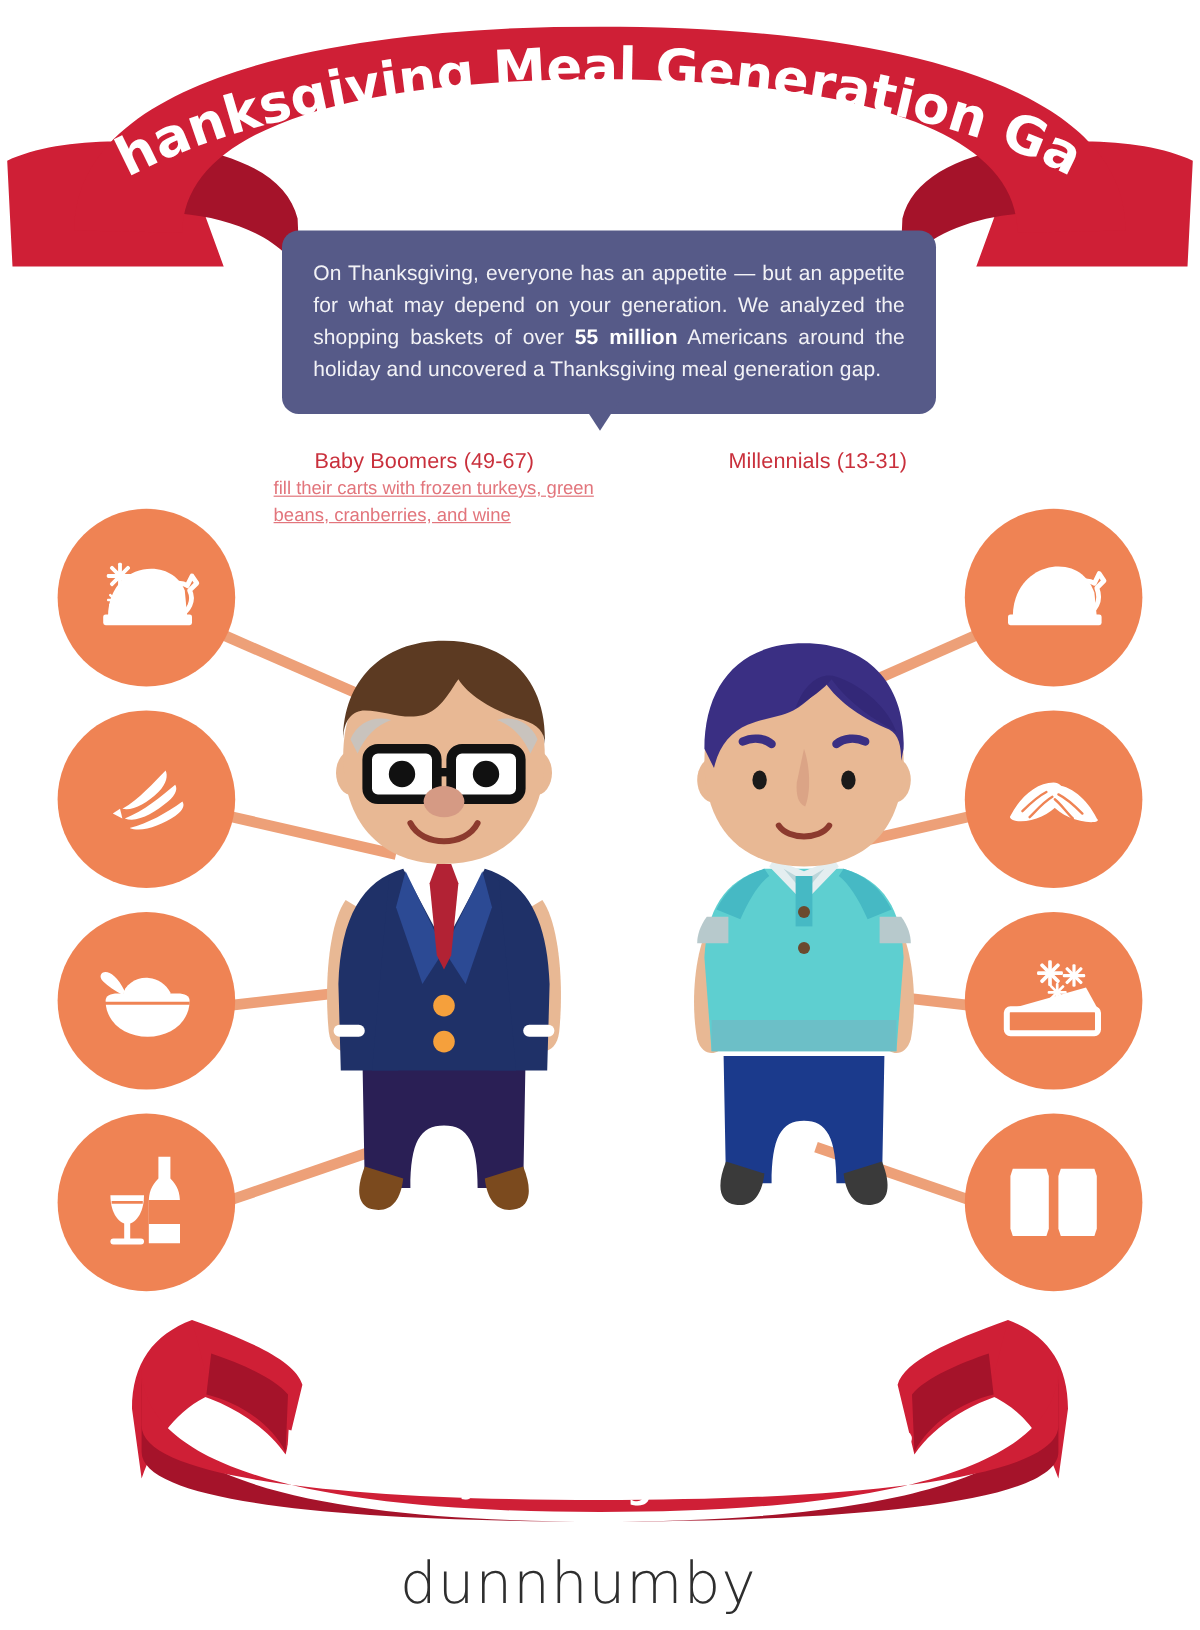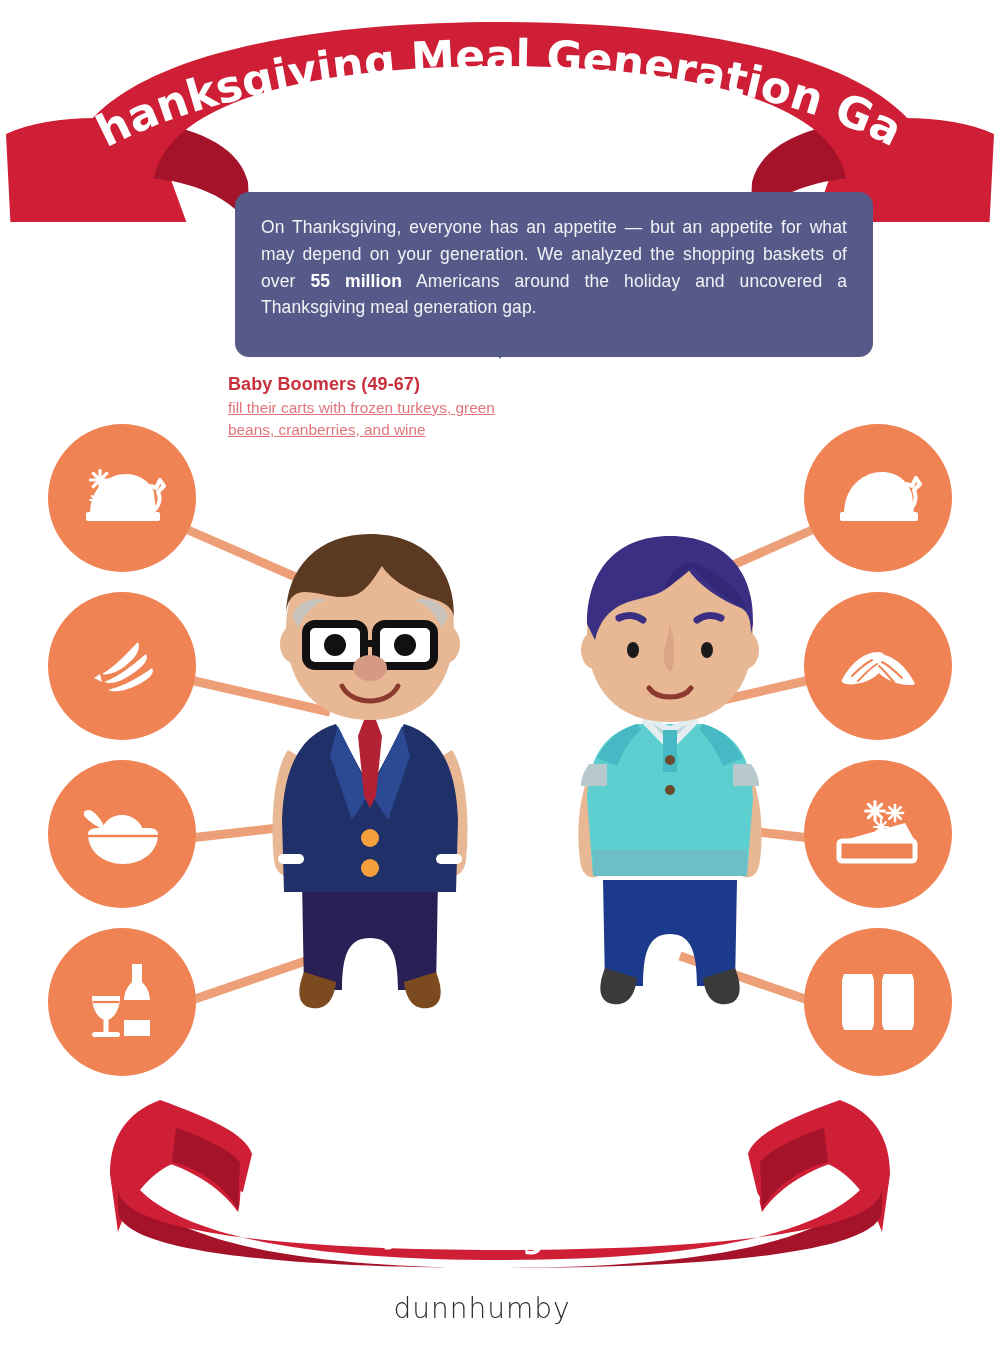--- a/index.html
+++ b/index.html
@@ -36,25 +36,25 @@
   }
   .ribbon-text-svg {
     display: block;
   }
 
   
   .intro-bubble {
     position: absolute;
     left: 235px;
     top: 192px;
-    width: 638px;
+    width: 545px;
     box-sizing: border-box;
     background: #565a88;
     border-radius: 14px;
-    padding: 22px 26px 36px 26px;
+    padding: 22px 26px 24px 26px;
     color: #ffffff;
   }
   .intro-text {
     font-size: 17.5px;
     line-height: 1.53;
     text-align: justify;
     color: #f2f2f6;
     letter-spacing: .1px;
   }
   .intro-text b { font-weight: bold; color:#ffffff; }
@@ -67,24 +67,25 @@
     border-right: 17px solid transparent;
     border-top: 26px solid #565a88;
   }
 
   
   .gen-caption { position: absolute; }
   .gen-caption.left  { left: 228px; top: 374px; width: 280px; }
   .gen-caption.right { left: 573px; top: 374px; width: 280px; }
   .gen-title {
     font-size: 18px;
-    font-weight: bold;
+    font-weight: normal;
     color: #c9303c;
     margin-bottom: 2px;
     letter-spacing: .1px;
+    margin-left: 34px;
   }
   .gen-desc {
     font-size: 15.4px;
     line-height: 1.42;
     color: #e2757c;
     text-decoration: underline;
   }
 
   
   .connectors {
@@ -137,21 +138,21 @@
     pointer-events: none;
   }
 
   
   .logo {
     position: absolute;
     left: 0;
     top: 1292px;
     width: 964px;
     text-align: center;
-    font-size: 28px;
+    font-size: 48px;
     font-weight: 300;
     letter-spacing: 1px;
     color: #2e2e2e;
     font-family: "DejaVu Sans", sans-serif;
   }
 </style>
 </head>
 <body>
 
 <div id="page">
@@ -183,20 +184,21 @@
   <div class="intro-bubble">
     <div class="intro-text"><span>On Thanksgiving, everyone has an appetite — but an appetite for what may depend on your generation. We analyzed the shopping baskets of over </span><b>55 million</b><span> Americans around the holiday and uncovered a Thanksgiving meal generation gap.</span></div>
   </div>
   <div class="bubble-tail"></div>
 
   <div class="gen-caption left">
     <div class="gen-title">Baby Boomers (49-67)</div>
     <div class="gen-desc">fill their carts with frozen turkeys, green beans, cranberries, and wine</div>
   </div>
   <div class="gen-caption right">
+    <div class="gen-title">Millennials (13-31)</div>
   </div>
 
   <svg class="connectors" viewBox="0 0 1000 1358">
     <g stroke="#eda078" stroke-width="9" stroke-linecap="butt">
       <line x1="188" y1="530" x2="330" y2="592"></line>
       <line x1="190" y1="680" x2="330" y2="712"></line>
       <line x1="190" y1="838" x2="330" y2="822"></line>
       <line x1="192" y1="1000" x2="320" y2="956"></line>
       <line x1="812" y1="530" x2="672" y2="592"></line>
       <line x1="810" y1="680" x2="670" y2="712"></line>

